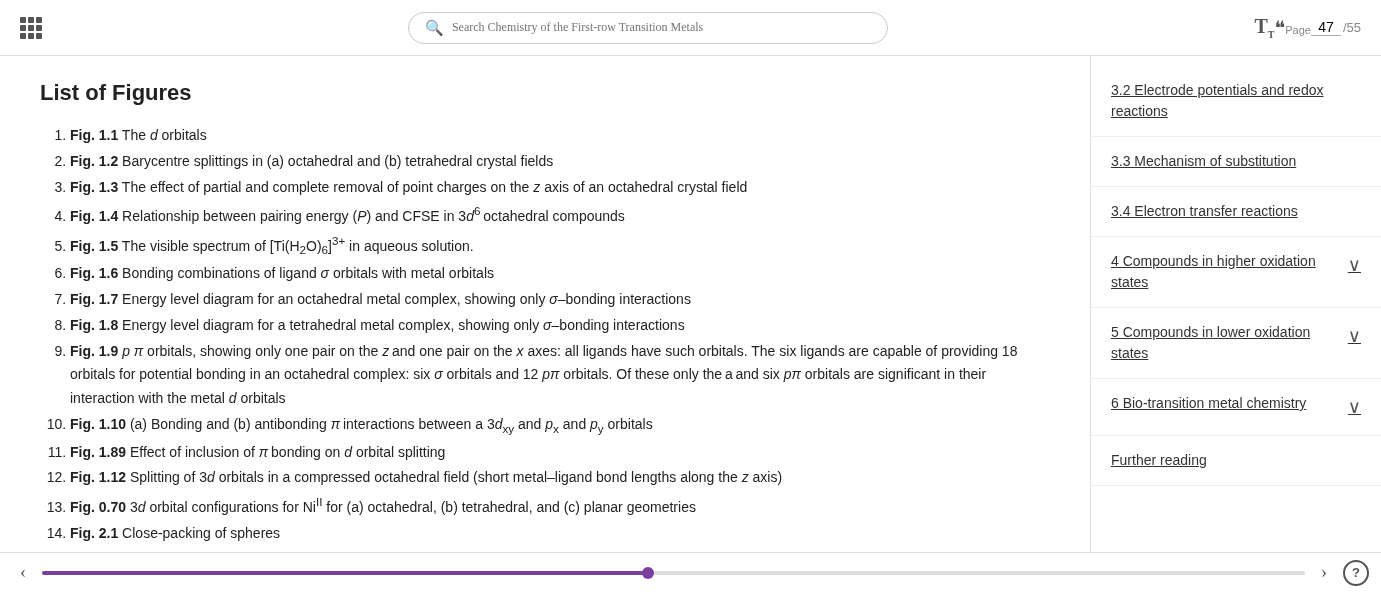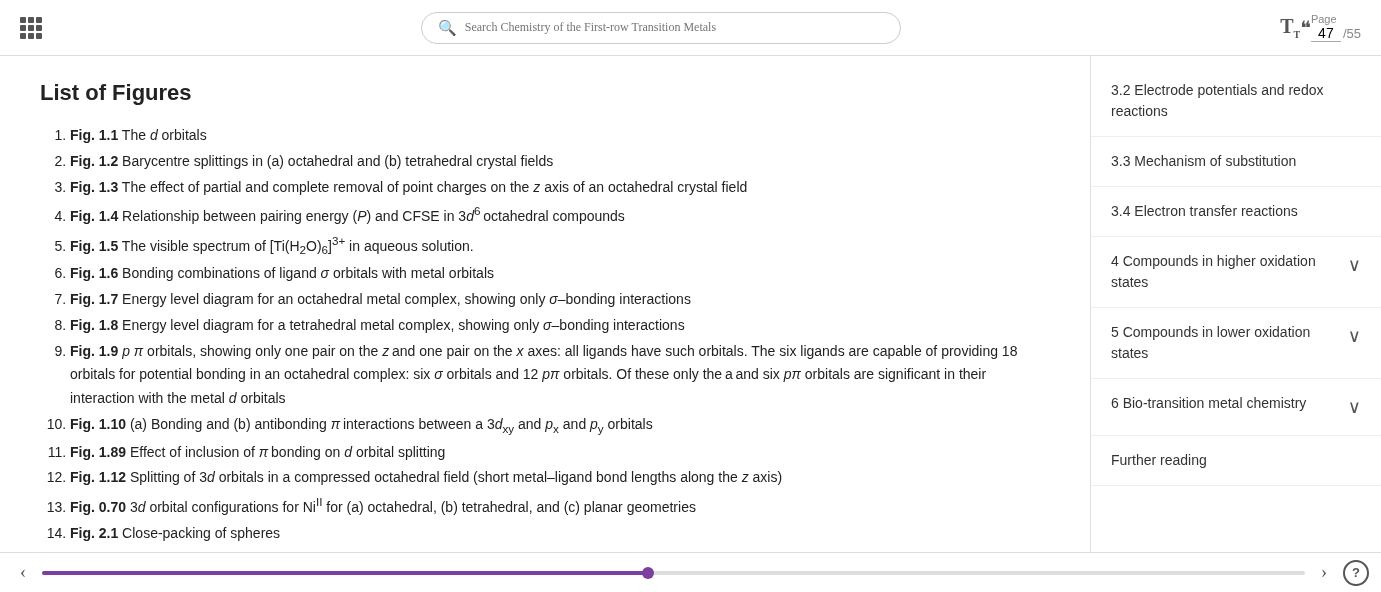--- a/index.html
+++ b/index.html
@@ -75,22 +75,22 @@
       font-weight: bold;
       font-family: Georgia, serif;
     }
     .quote-icon {
       font-size: 20px;
       color: #555;
       cursor: pointer;
     }
     .page-info {
       display: flex;
-      flex-direction: column;
-      align-items: flex-start;
+      flex-direction: row;
+      align-items: flex-end;
       font-size: 12px;
       color: #555;
       font-family: Arial, sans-serif;
     }
     .page-info .page-label { font-size: 11px; color: #888; }
     .page-number-row {
       display: flex;
       align-items: center;
       gap: 2px;
       font-size: 14px;
@@ -158,20 +158,21 @@
       font-size: 14px;
       color: #333;
       cursor: pointer;
       border-bottom: 1px solid #eee;
       line-height: 1.5;
     }
     .sidebar-item-row {
       display: flex;
       align-items: flex-start;
       justify-content: flex-start;
+      text-decoration: underline;
     }
     .sidebar-item-text { flex: 1; }
     .chevron {
       font-size: 18px;
       color: #555;
       margin-left: 8px;
       margin-top: 1px;
       flex-shrink: 0;
     }
 

